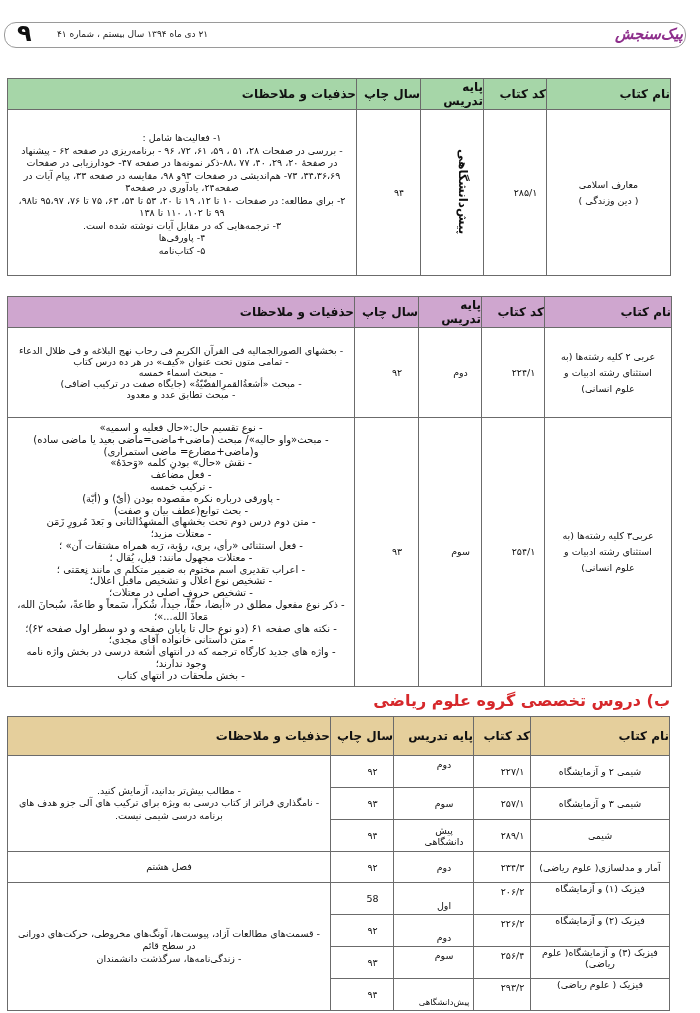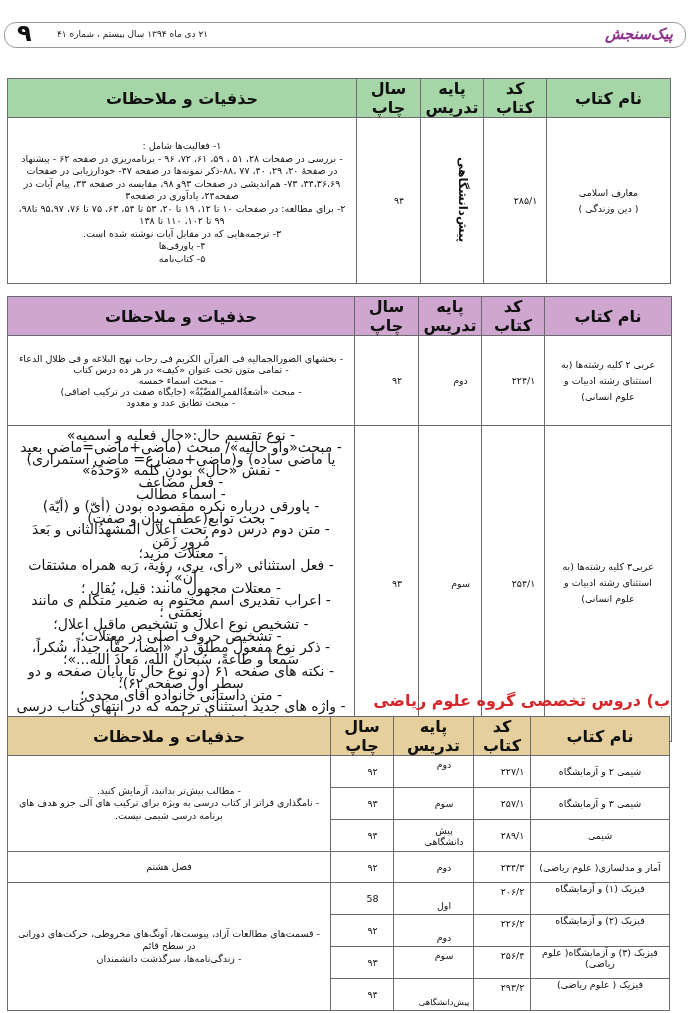--- a/index.html
+++ b/index.html
@@ -2,25 +2,25 @@
 <html><head>
 <meta charset="utf-8">
 <style>
   html, body { margin:0; padding:0; background:#ffffff; }
   body { width:700px; height:1013px; position:relative; overflow:hidden;
          font-family:"DejaVu Sans", sans-serif; color:#111; }
   .topbar { position:absolute; left:4px; top:22px; width:682px; height:26px;
             border:1.5px solid #9a9a9a; border-radius:12px; box-sizing:border-box; }
   .page-num { position:absolute; left:12px; top:-4px; font-size:24px; font-weight:bold; color:#111; }
   .issue { position:absolute; left:52px; top:6px; font-size:9px; color:#222; direction:rtl; }
-  .logo { position:absolute; right:12px; top:2px; font-size:15px; font-weight:bold; font-style:italic;
+  .logo { position:absolute; right:2px; top:2px; font-size:15px; font-weight:bold; font-style:italic;
           color:#8e2f8c; font-family:"DejaVu Serif", serif; }
   table.t { position:absolute; border-collapse:collapse; direction:rtl; table-layout:fixed; }
   table.t th, table.t td { border:1px solid #6b6b6b; padding:0; }
-  table.t th { font-weight:bold; font-size:16px; height:30px; text-align:center; }
+  table.t th { font-weight:bold; font-size:12px; height:30px; text-align:right; }
   table.t td { font-size:9.5px; text-align:center; vertical-align:middle;padding-left:21px; }
   #t1 { left:7px; top:78px; width:664px; }
   #t1 th { background:#a6d6a8; }
   #t2 { left:7px; top:296px; width:665px; }
   #t2 th { background:#cfa6cf; }
   #t3 { left:7px; top:716px; width:663px; }
   #t3 th { background:#e5cf9c; height:38px; }
   td.notes { text-align:right; padding:4px 8px !important; line-height:12.5px; vertical-align:top; }
   td.notes div { white-space:normal; }
   td.name { line-height:16px; padding:16px 10px !important; }
@@ -107,39 +107,39 @@
         <div>- مبحث اسماء خمسه</div>
         <div>- مبحث «أشعةُالقمرِالفضّیّةُ» (جایگاه صفت در ترکیب اضافی)</div>
         <div>- مبحث تطابق عدد و معدود</div>
       </td>
     </tr>
     <tr style="height:258px">
       <td class="name">عربی۳ کلیه رشته‌ها (به استثنای رشته ادبیات و علوم انسانی)</td>
       <td>۲۵۴/۱</td>
       <td>سوم</td>
       <td>۹۳</td>
-      <td class="notes" style="line-height:11.8px; font-size:14px;">
+      <td class="notes" style="line-height:11.8px; font-size:10px;">
         <div>- نوع تقسیم حال:«حال فعلیه و اسمیه»</div>
         <div>- مبحث«واو حالیه»/ مبحث (ماضی+ماضی=ماضی بعید یا ماضی ساده) و(ماضی+مضارع= ماضی استمراری)</div>
         <div>- نقش «حال» بودنِ کلمه «وَحدَهُ»</div>
         <div>- فعل مضاعف</div>
-        <div>- اسماء مطالب</div>
+        <div>- ترکیب خمسه</div>
         <div>- پاورقی درباره نکره مقصوده بودن (أیّ) و (أیّة)</div>
         <div>- بحث توابع(عطف بیان و صفت)</div>
-        <div>- متن دوم درس دوم تحت اعلال المشهدُالثانی و بَعدَ مُرورِ زَمَن</div>
+        <div>- متن دوم درس دوم تحت بخشهای المشهدُالثانی و بَعدَ مُرورِ زَمَن</div>
         <div>- معتلات مزید؛</div>
         <div>- فعل استثنائی «رأی، یری، رؤیة، رَبه همراه مشتقات آن» ؛</div>
         <div>- معتلات مجهول مانند: قیل، یُقال ؛</div>
         <div>- اعراب تقدیری اسم مختوم به ضمیر متکلم ی مانند نِعمَتی ؛</div>
         <div>- تشخیص نوع اعلال و تشخیص ماقبل اعلال؛</div>
         <div>- تشخیص حروف اصلی در معتلات؛</div>
         <div>- ذکر نوع مفعول مطلق در «أیضا، حقّاً، جیداً، شُکراً، سَمعاً و طاعةً، سُبحانَ الله، مَعاذَ الله...»؛</div>
         <div>- نکته های صفحه ۶۱ (دو نوع حال تا پایان صفحه و دو سطر اول صفحه ۶۲)؛</div>
         <div>- متن داستانی خانواده آقای مجدی؛</div>
-        <div>- واژه های جدید استثنای ترجمه که در انتهای کتاب درسی در بخش واژه نامه وجود ندارند؛</div>
+        <div>- واژه های جدید کارگاه ترجمه که در انتهای أشعة درسی در بخش واژه نامه وجود ندارند؛</div>
         <div>- بخش ملحقات در انتهای کتاب</div>
       </td>
     </tr>
   </tbody>
 </table>
 
 <div class="section-title">ب) دروس تخصصی گروه علوم ریاضی</div>
 
 <table class="t" id="t3">
   <colgroup>

